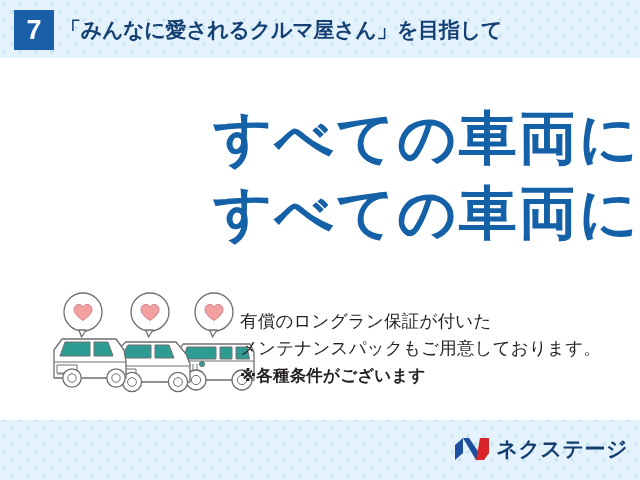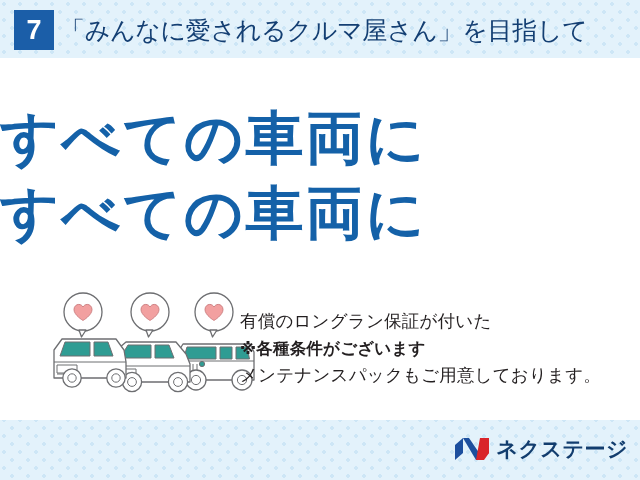--- a/index.html
+++ b/index.html
@@ -46,40 +46,40 @@
     line-height: 40px;
     text-align: center;
     letter-spacing: 0px;
   }
 
   #header-title {
     position: absolute;
     left: 60px; top: 14px;
     height: 32px;
     line-height: 32px;
-    font-size: 25px;
-    font-weight: normal;
+    font-size: 21px;
+    font-weight: bold;
     color: #143f73;
     white-space: nowrap;
     letter-spacing: -0.3px;
   }
 
   
   #panel {
     position: absolute;
     left: 0; top: 58px;
     width: 640px; height: 362px;
     background: #ffffff;
   }
 
   #headline {
     position: absolute;
     left: 0; top: 42px;
     width: 640px;
-    text-align: left;
+    text-align: right;
     color: #1461a8;
     font-weight: bold;
     letter-spacing: 2px;
   }
   #headline .hl-line {
     display: block;
     font-size: 58px;
     line-height: 75px;
     white-space: nowrap;
   }
@@ -226,22 +226,22 @@
           <circle cx="22" cy="88" r="9.2" fill="#ffffff"></circle>
           <circle cx="22" cy="88" r="4.2" fill="#ffffff" stroke-width="1"></circle>
           <circle cx="66" cy="88" r="9.2" fill="#ffffff"></circle>
           <circle cx="66" cy="88" r="4.2" fill="#ffffff" stroke-width="1"></circle>
         </g>
       </svg>
     </div>
 
     <div id="body-copy">
       <span class="bc-line">有償のロングラン保証が付いた</span>
+      <span class="bc-line">メンテナンスパックもご用意しております。</span>
       <span class="bc-line note">※各種条件がございます</span>
-      <span class="bc-line">メンテナンスパックもご用意しております。</span>
     </div>
   </div>
 
   <div id="footer">
     <div id="brand-logo">
       <svg id="brand-mark" viewBox="0 0 36 26">
         <path d="M1 24 L1 9 L9 2 L9 17 Z" fill="#1d4f9e"></path>
         <path d="M9 2 L22 24 L30 24 L15 2 Z" fill="#1d4f9e"></path>
         <path d="M26 2 L35 2 L35 17 L26 24 Z" fill="#d9252a"></path>
         <path d="M22 24 L30 24 L35 17 L26 2 Z" fill="#d9252a"></path>

